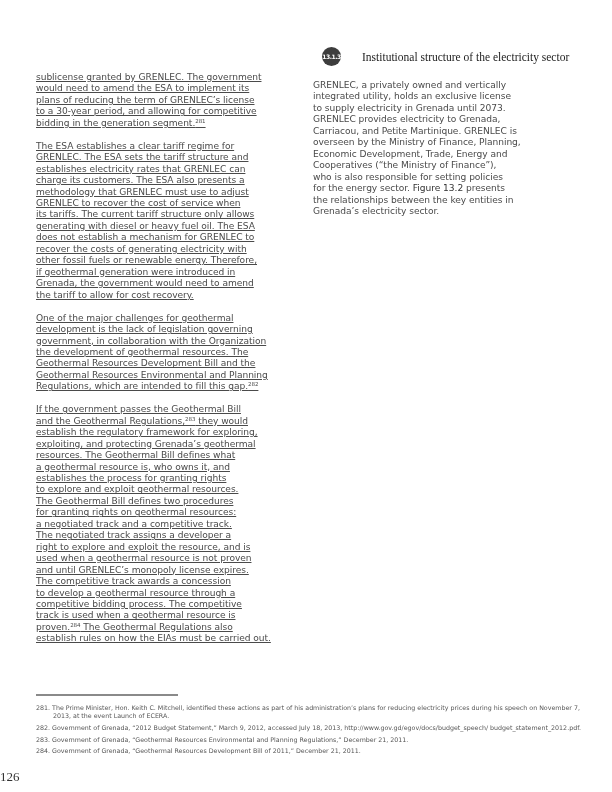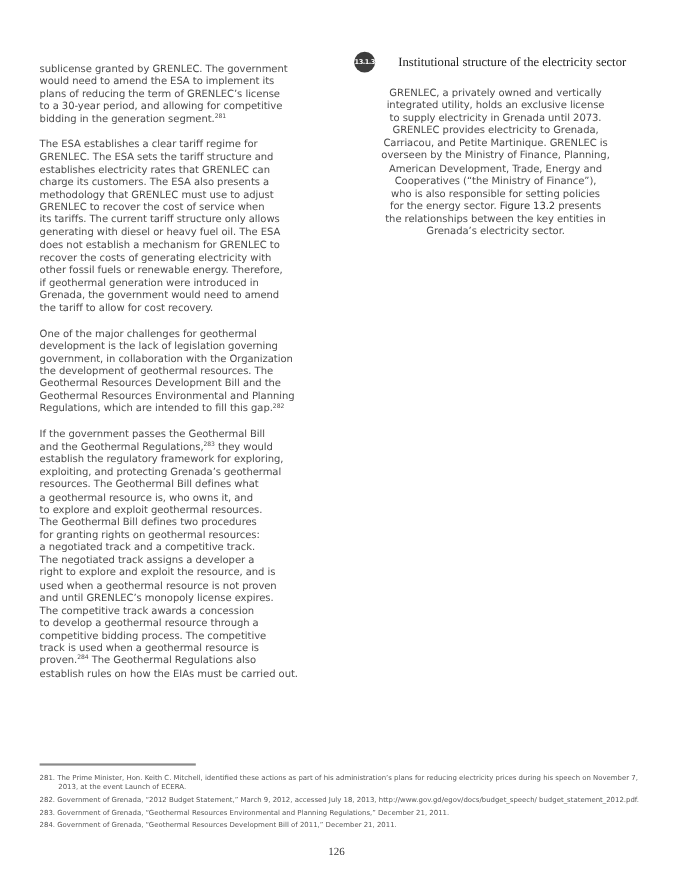--- a/index.html
+++ b/index.html
@@ -1,34 +1,34 @@
 <!DOCTYPE html>
 <html><head>
   <meta charset="utf-8">
   <style>
     html, body { margin: 0; padding: 0; background: #ffffff; }
     body { width: 612px; height: 792px; position: relative; overflow: hidden;
            font-family: "DejaVu Sans", sans-serif; color: #4a4a4a; }
     .col { position: absolute; font-size: 9.1px; line-height: 11.45px; letter-spacing: -0.05px; }
-    .col-left { left: 36px; top: 58px; width: 262px; }
-    .col-right { left: 323px; top: 80px; width: 255px; text-align: center; }
+    .col-left { left: 36px; top: 72px; width: 262px; text-decoration: underline; }
+    .col-right { left: 313px; top: 80px; width: 255px; }
     .para { margin: 0 0 11.5px 0; }
     .line { display: block; white-space: nowrap; }
     sup { font-size: 5.5px; line-height: 0; vertical-align: 3.5px; }
     .bold { font-weight: normal; color: #333; }
     .heading { position: absolute; left: 322px; top: 47px; display: flex; align-items: center; }
     .badge { width: 19px; height: 19px; border-radius: 50%; background: #3d3d3d; color: #fff;
              font-family: "DejaVu Sans", sans-serif; font-weight: bold; font-size: 6px;
              display: flex; align-items: center; justify-content: center; letter-spacing: -0.5px; }
     .heading-title { margin-left: 21px; font-family: "Liberation Serif", serif; font-size: 11.5px; color: #222; }
     .rule { position: absolute; left: 36px; top: 694px; width: 142px; height: 1.5px; background: #8a8a8a; }
     .footnotes { position: absolute; left: 36px; top: 704px; width: 545px; font-size: 6.3px; line-height: 8.4px; color: #555; }
     .fn { margin: 0 0 3.2px 0; padding-left: 17px; text-indent: -17px; }
-    .page-number { position: absolute; left: 0; width: 612px; top: 769px; text-align: center;
-                   font-family: "Liberation Serif", serif; font-size: 10px; color: #333; }
+    .page-number { position: absolute; left: 0; width: 612px; top: 769px; text-align: left;
+                   font-family: "Liberation Serif", serif; font-size: 13px; color: #333; }
   </style>
 </head>
 <body>
 
 <div class="col col-left">
   <p class="para">
     <span class="line">sublicense granted by GRENLEC. The government</span>
     <span class="line">would need to amend the ESA to implement its</span>
     <span class="line">plans of reducing the term of GRENLEC’s license</span>
     <span class="line">to a 30-year period, and allowing for competitive</span>
@@ -62,20 +62,21 @@
     <span class="line"><span>Regulations, which are intended to fill this gap.</span><sup>282</sup></span>
   </p>
 
   <p class="para">
     <span class="line">If the government passes the Geothermal Bill</span>
     <span class="line"><span>and the Geothermal Regulations,</span><sup>283</sup><span style="white-space:pre"> they would</span></span>
     <span class="line">establish the regulatory framework for exploring,</span>
     <span class="line">exploiting, and protecting Grenada’s geothermal</span>
     <span class="line">resources. The Geothermal Bill defines what</span>
     <span class="line">a geothermal resource is, who owns it, and</span>
+    <span class="line">establishes the process for granting rights</span>
     <span class="line">to explore and exploit geothermal resources.</span>
     <span class="line">The Geothermal Bill defines two procedures</span>
     <span class="line">for granting rights on geothermal resources:</span>
     <span class="line">a negotiated track and a competitive track.</span>
     <span class="line">The negotiated track assigns a developer a</span>
     <span class="line">right to explore and exploit the resource, and is</span>
     <span class="line">used when a geothermal resource is not proven</span>
     <span class="line">and until GRENLEC’s monopoly license expires.</span>
     <span class="line">The competitive track awards a concession</span>
     <span class="line">to develop a geothermal resource through a</span>
@@ -92,21 +93,21 @@
 </div>
 
 <div class="col col-right">
   <p class="para">
     <span class="line">GRENLEC, a privately owned and vertically</span>
     <span class="line">integrated utility, holds an exclusive license</span>
     <span class="line">to supply electricity in Grenada until 2073.</span>
     <span class="line">GRENLEC provides electricity to Grenada,</span>
     <span class="line">Carriacou, and Petite Martinique. GRENLEC is</span>
     <span class="line">overseen by the Ministry of Finance, Planning,</span>
-    <span class="line">American Development, Trade, Energy and</span>
+    <span class="line">Economic Development, Trade, Energy and</span>
     <span class="line">Cooperatives (“the Ministry of Finance”),</span>
     <span class="line">who is also responsible for setting policies</span>
     <span class="line"><span style="white-space:pre">for the energy sector. </span><span class="bold">Figure 13.2</span><span style="white-space:pre"> presents</span></span>
     <span class="line">the relationships between the key entities in</span>
     <span class="line">Grenada’s electricity sector.</span>
   </p>
 </div>
 
 <div class="rule"></div>
 <div class="footnotes">

